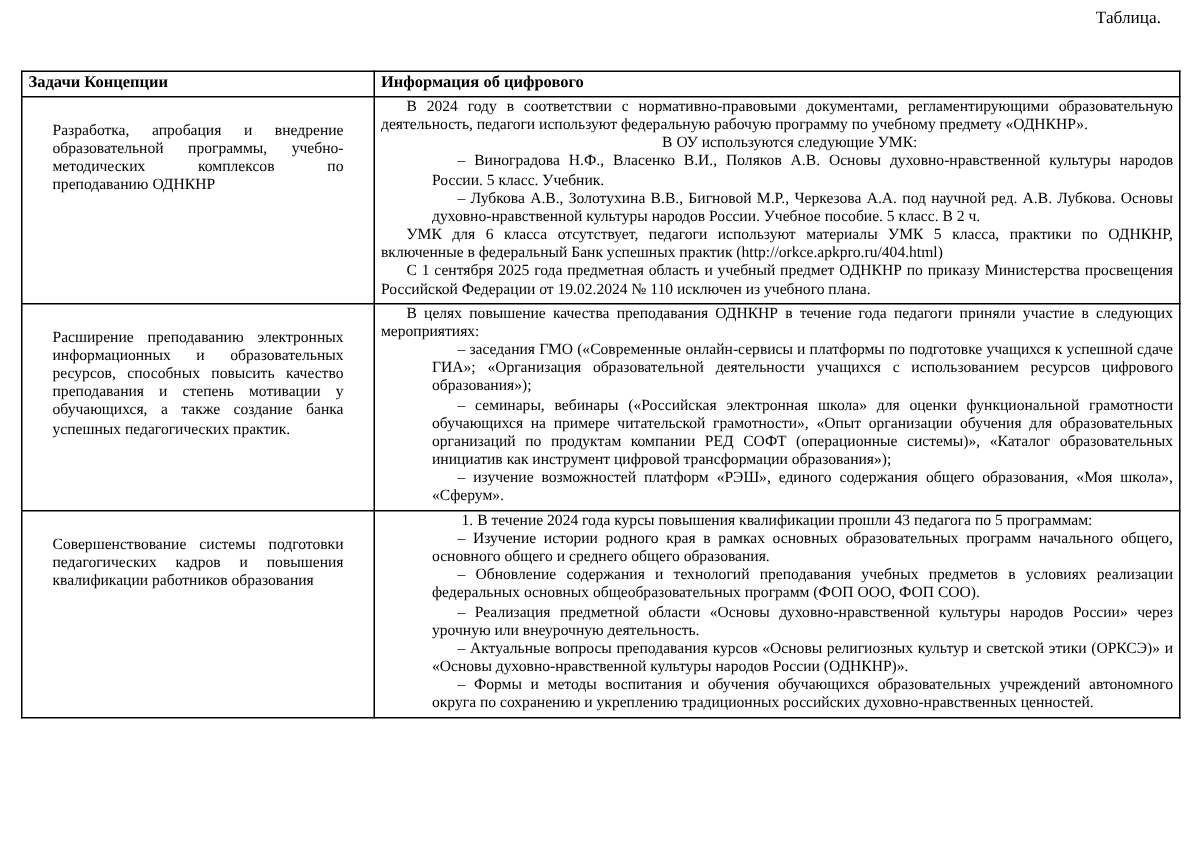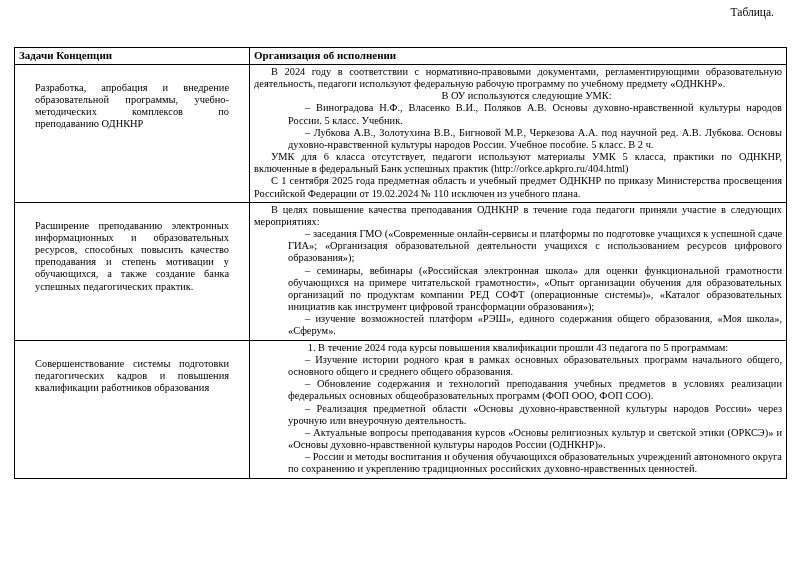--- a/index.html
+++ b/index.html
@@ -99,21 +99,21 @@
 
 
   <table class="main-table">
     <colgroup>
       <col class="c1">
       <col class="c2">
     </colgroup>
     <thead>
       <tr>
         <th>Задачи Концепции</th>
-        <th>Организация об исполнении</th>
+        <th>Информация об цифрового</th>
       </tr>
     </thead>
     <tbody>
 
       <tr>
         <td class="left-cell">
           <p>Разработка, апробация и внедрение образовательной программы, учебно-методических комплексов по преподаванию ОДНКНР</p>
         </td>
         <td class="cell-text">
           <p class="ind">В 2024 году в соответствии с нормативно-правовыми документами, регламентирующими образовательную деятельность, педагоги используют федеральную рабочую программу по учебному предмету «ОДНКНР».</p>
@@ -140,20 +140,20 @@
       <tr>
         <td class="left-cell">
           <p>Совершенствование системы подготовки педагогических кадров и повышения квалификации работников образования</p>
         </td>
         <td class="cell-text">
           <p class="noind nojust">1. В течение 2024 года курсы повышения квалификации прошли 43 педагога по 5 программам:</p>
           <p class="ind-dash">– Изучение истории родного края в рамках основных образовательных программ начального общего, основного общего и среднего общего образования.</p>
           <p class="ind-dash">– Обновление содержания и технологий преподавания учебных предметов в условиях реализации федеральных основных общеобразовательных программ (ФОП ООО, ФОП СОО).</p>
           <p class="ind-dash">– Реализация предметной области «Основы духовно-нравственной культуры народов России» через урочную или внеурочную деятельность.</p>
           <p class="ind-dash">– Актуальные вопросы преподавания курсов «Основы религиозных культур и светской этики (ОРКСЭ)» и «Основы духовно-нравственной культуры народов России (ОДНКНР)».</p>
-          <p class="ind-dash">– России и методы воспитания и обучения обучающихся образовательных учреждений автономного округа по сохранению и укреплению традиционных российских духовно-нравственных ценностей.</p>
+          <p class="ind-dash">– Формы и методы воспитания и обучения обучающихся образовательных учреждений автономного округа по сохранению и укреплению традиционных российских духовно-нравственных ценностей.</p>
         </td>
       </tr>
 
     </tbody>
   </table>
 
 </div>
 
 </body></html>

